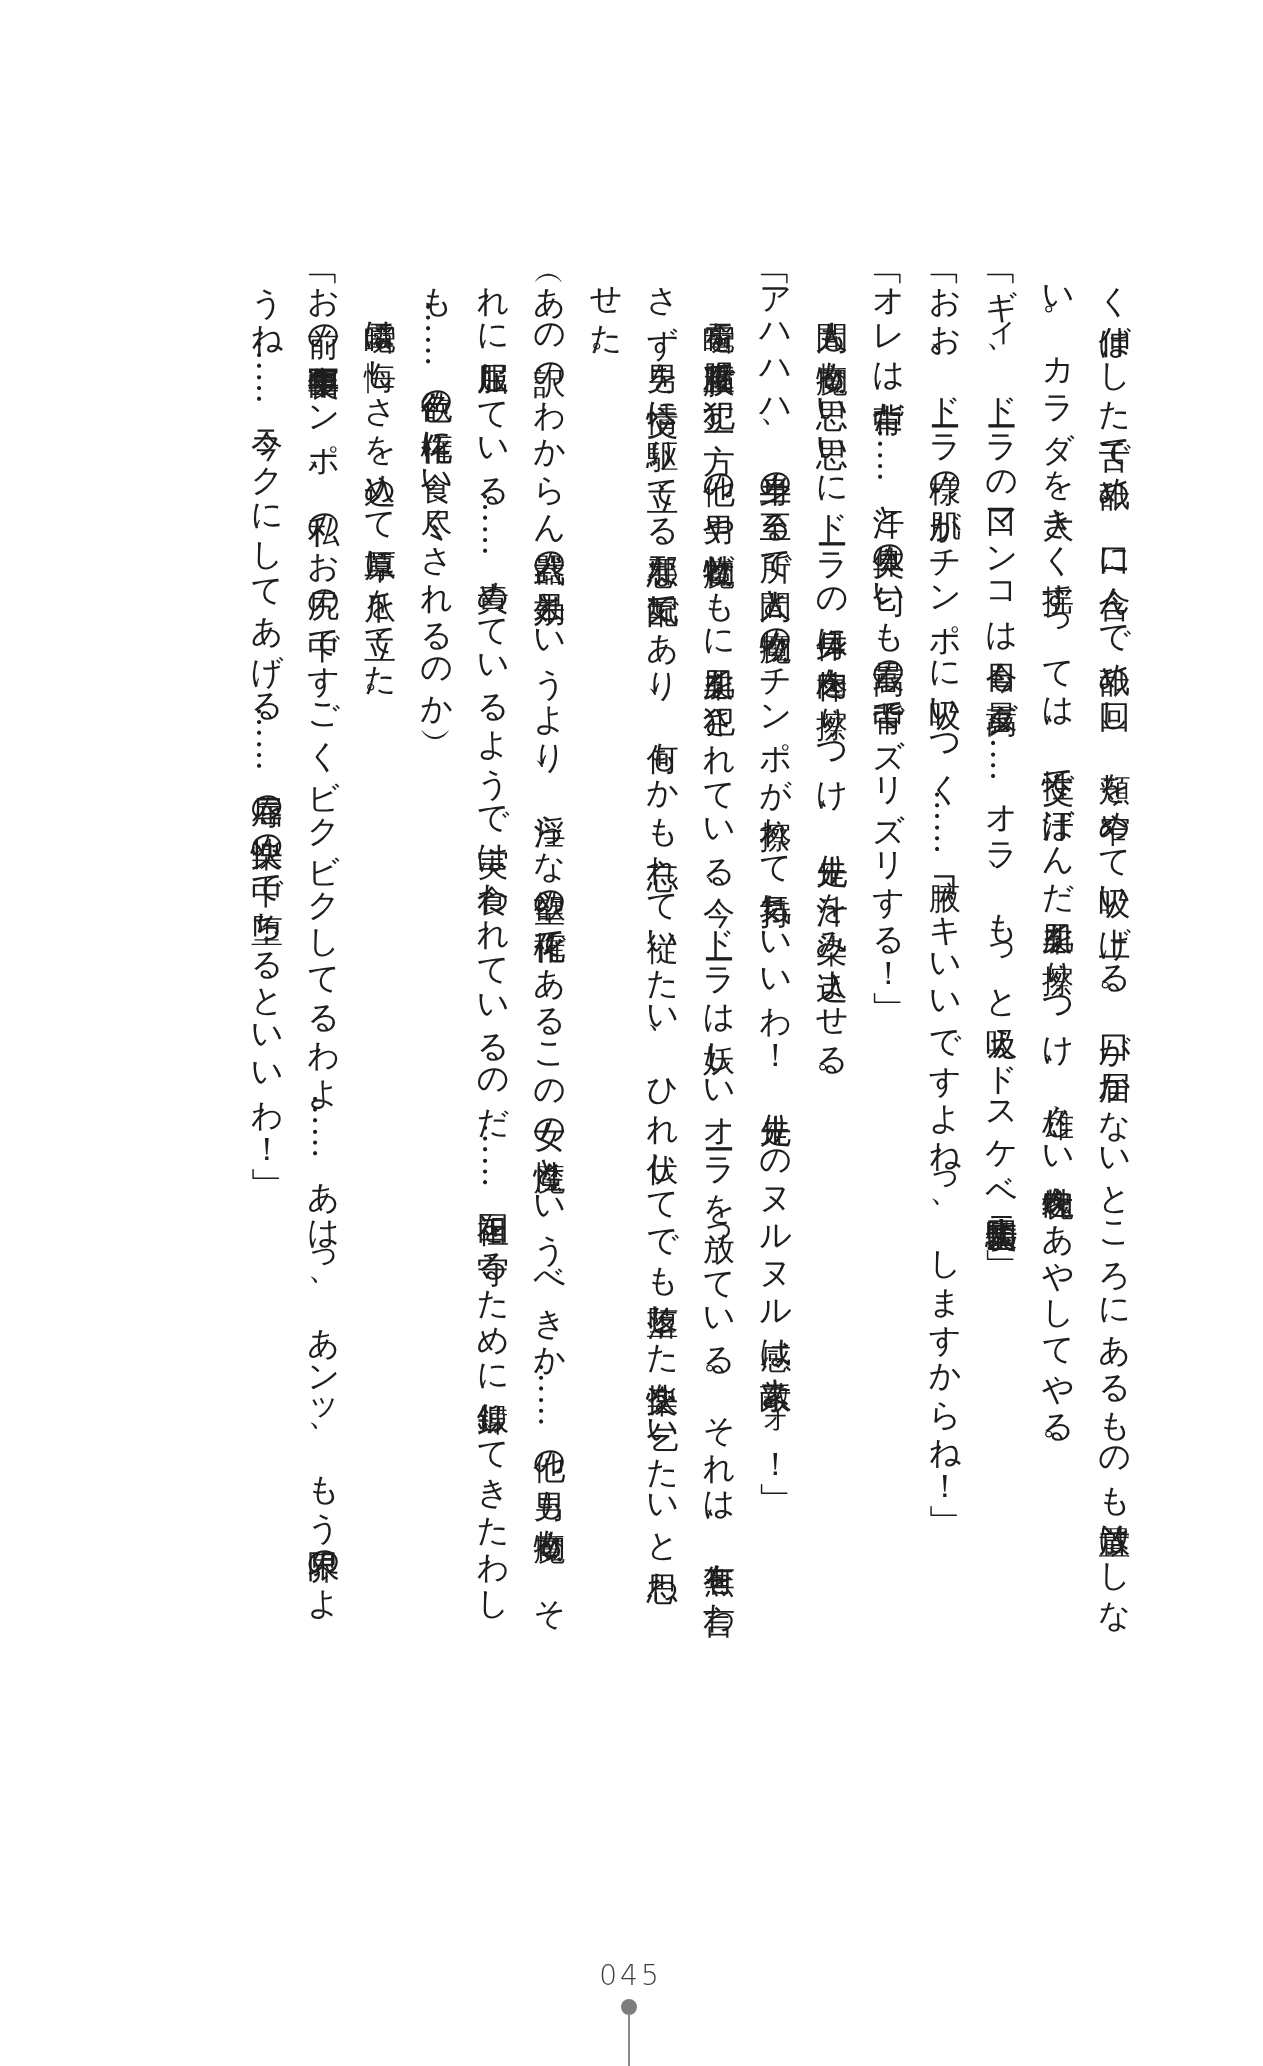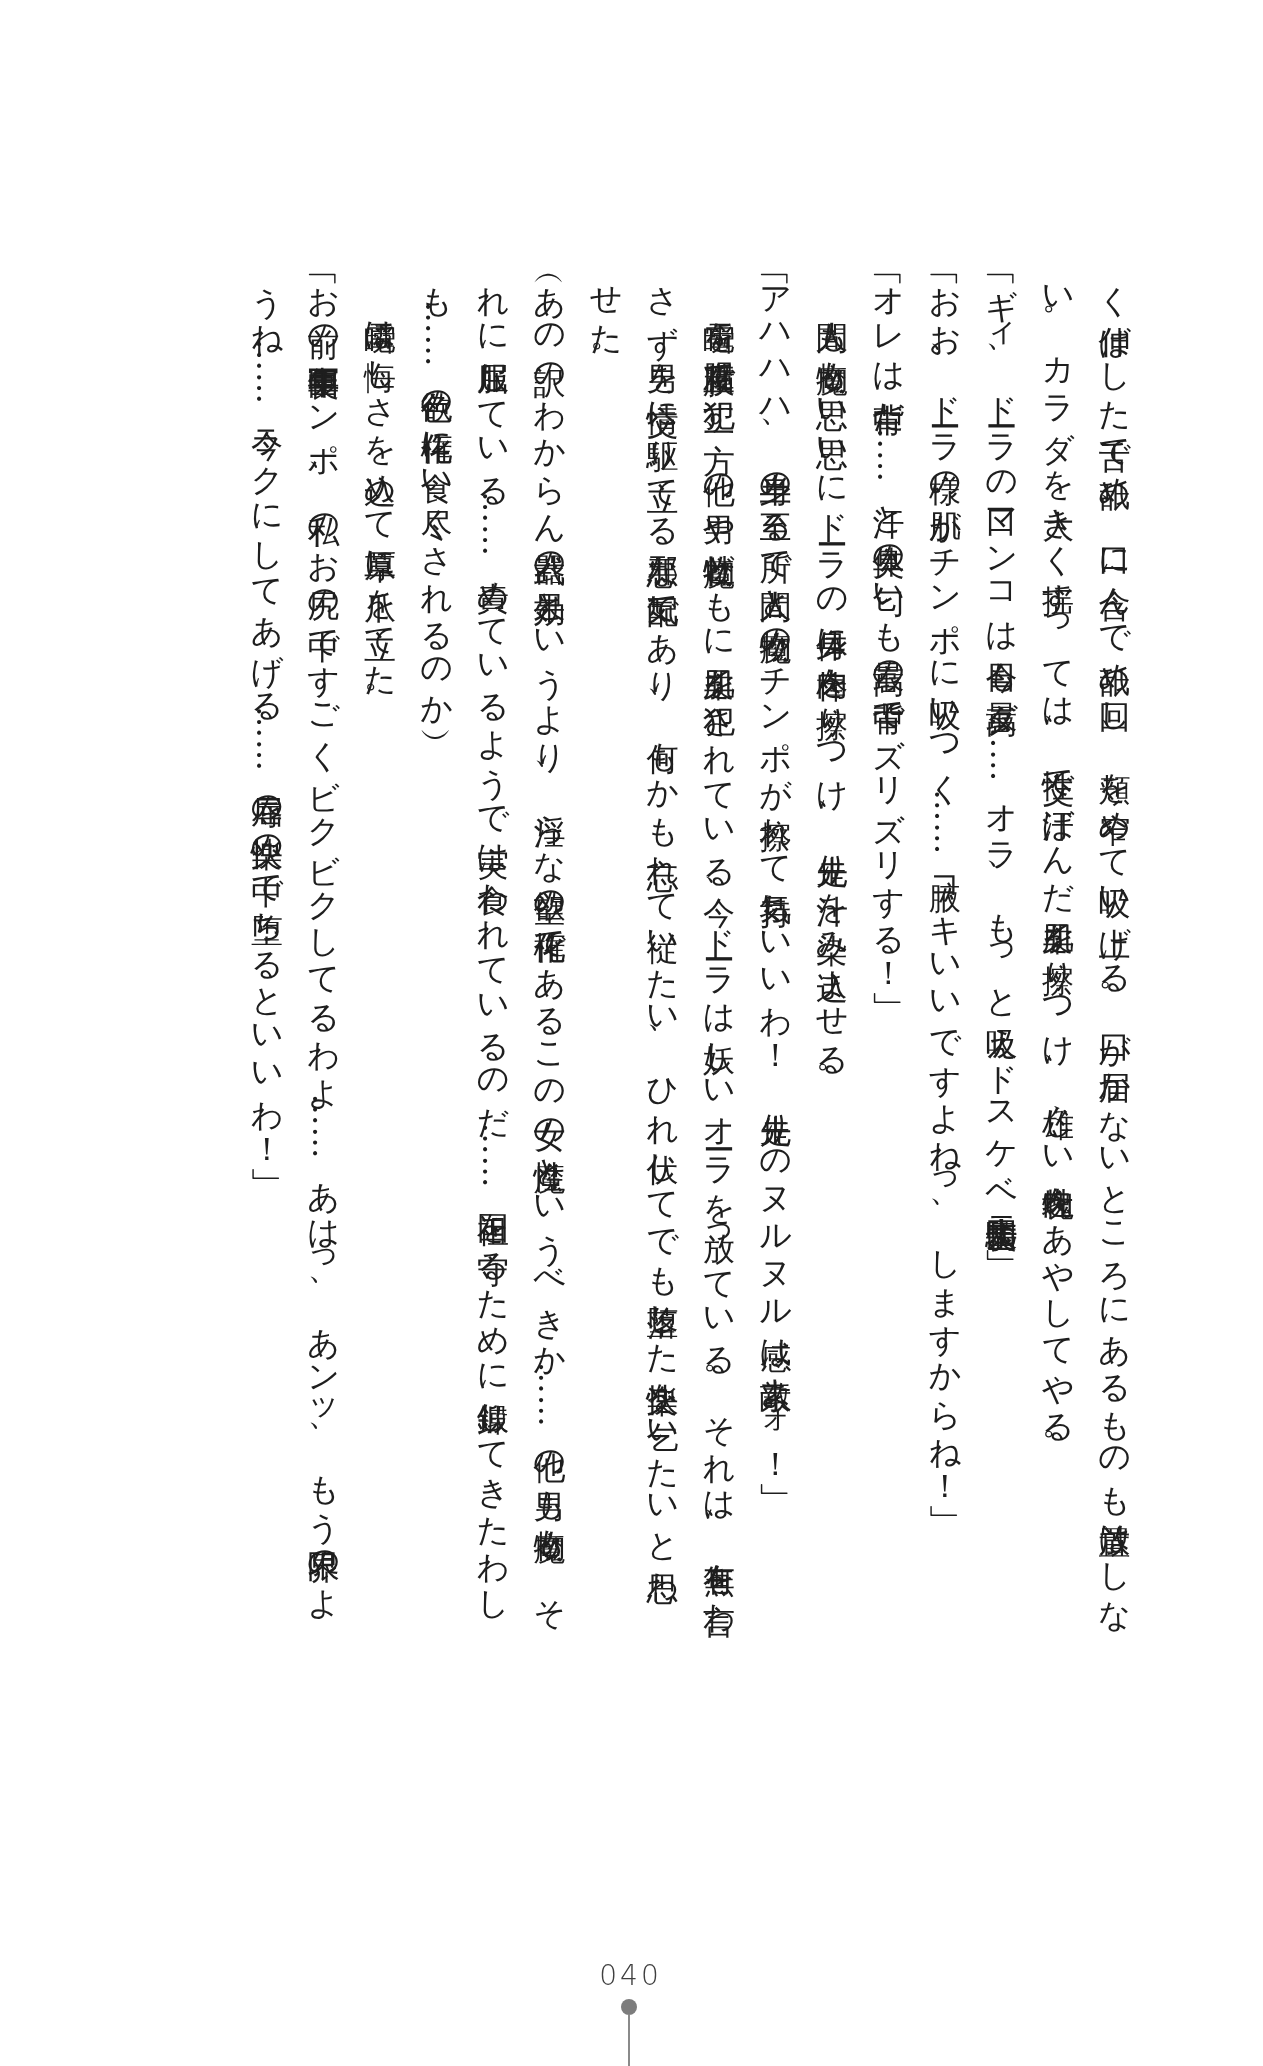--- a/index.html
+++ b/index.html
@@ -83,18 +83,18 @@
     <p>「オレは背中だ……汗と体臭の匂いも最高の背中でズリズリする！」</p>
     <p>　人間も魔物も思い思いにドーラの身体に肉棒を擦りつけ、先走り汁を染み込ませる。</p>
     <p>「アハハハ、上半身の至る所で人間と魔物のチンポが擦れて気持ちいいわ！　先走りのヌルヌル感は素敵よォ！」</p>
     <p>　瞬電を直腸粘膜で犯す一方、他の男や牡魔物どもに柔肌を犯されている今、ドーラは妖しいオーラを放っている。それは、有無を言わさず男を情交に駆り立てる邪悪な気配であり、何もかも忘れて従いたい、ひれ伏してでも堕落した快楽を乞いたいと思わせた。</p>
     <p>（あの訳のわからん武器の効果というより、淫らな欲望の権化であるこの女の魔性というべきか……他の男も魔物も、それに屈服している……責めているようで実は食われているのだ……祖国を守るために鍛錬してきたわしも……色欲の権化に食い尽くされるのか）</p>
     <p>　瞬電は悔しさを込めて草原に爪を立てた。</p>
     <p>「お前の中年軍団長チンポ、私のお尻の中ですごくビクビクしてるわよ……あはっ、あンッ、もう限界のようね……今ラクにしてあげる……屈辱の快楽の中で堕ちるといいわ！」</p>
   </section>
 
   <footer class="page-footer">
-    <div class="page-number">040</div>
+    <div class="page-number">045</div>
     <div class="marker-dot"></div>
     <div class="marker-line"></div>
   </footer>
 
 </main>
 
 </body></html>

